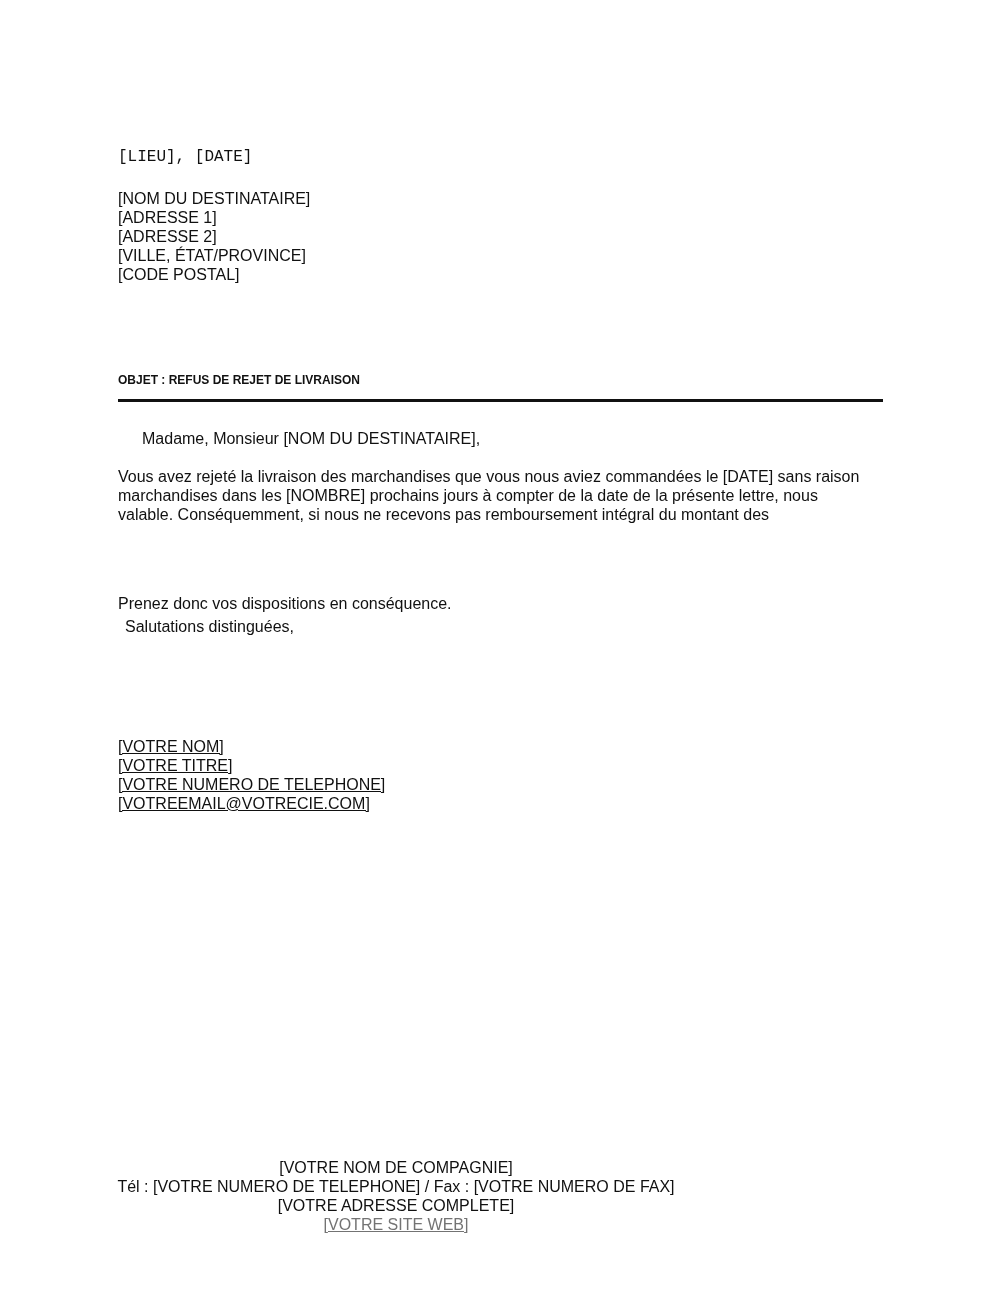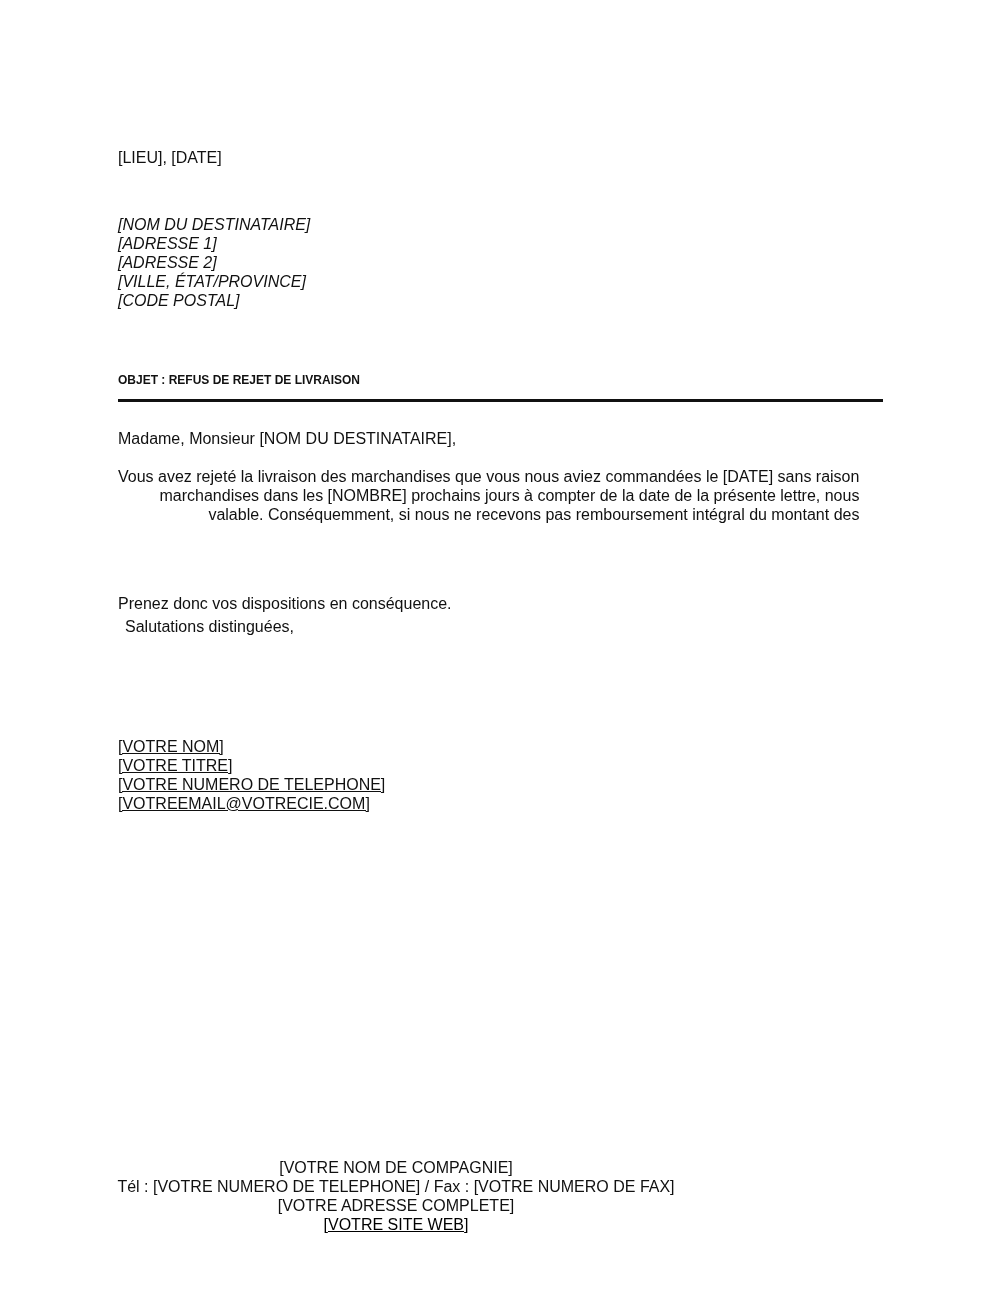--- a/index.html
+++ b/index.html
@@ -4,41 +4,41 @@
   <style>
     html, body { margin: 0; padding: 0; background: #ffffff; }
     body { width: 1000px; height: 1290px; position: relative; overflow: hidden;
       font-family: "Liberation Sans", sans-serif; color: #111111; font-size: 16px; }
     .line { position: absolute; left: 118px; white-space: nowrap; line-height: 19px; }
     .block { position: absolute; left: 118px; line-height: 19px; }
     .block div { white-space: nowrap; }
     .subject { position: absolute; left: 118px; top: 373px; font-weight: bold; font-size: 12px; white-space: nowrap; }
     .rule { position: absolute; left: 118px; top: 399px; width: 765px; height: 3px; background: #111111; }
     .footer { position: absolute; left: 0; width: 792px; top: 1158px; text-align: center; line-height: 19px; }
-    .footer a { color: #000000; text-decoration: underline; }
+    .footer a { color: #737373; text-decoration: underline; }
   </style>
 </head>
 <body>
 
-<div class="line" style="top:148px;">[LIEU], [DATE]</div>
+<div class="line" style="top:148px;font-family:Liberation Mono, monospace;">[LIEU], [DATE]</div>
 
-<div class="block" style="top:215px;font-style:italic;">
+<div class="block" style="top:189px;">
   <div>[NOM DU DESTINATAIRE]</div>
   <div>[ADRESSE 1]</div>
   <div>[ADRESSE 2]</div>
   <div>[VILLE, ÉTAT/PROVINCE]</div>
   <div>[CODE POSTAL]</div>
 </div>
 
 <div class="subject">OBJET : REFUS DE REJET DE LIVRAISON</div>
 <div class="rule"></div>
 
-<div class="line" style="top:429px;">Madame, Monsieur [NOM DU DESTINATAIRE],</div>
+<div class="line" style="top:429px;margin-left:24px;">Madame, Monsieur [NOM DU DESTINATAIRE],</div>
 
-<div class="block" style="top:467px;text-align:right;">
+<div class="block" style="top:467px;">
   <div>Vous avez rejeté la livraison des marchandises que vous nous aviez commandées le [DATE] sans raison</div>
   <div>marchandises dans les [NOMBRE] prochains jours à compter de la date de la présente lettre, nous</div>
   <div>valable. Conséquemment, si nous ne recevons pas remboursement intégral du montant des</div>
 </div>
 
 <div class="line" style="top:594px;">Prenez donc vos dispositions en conséquence.</div>
 
 <div class="line" style="top:617px;margin-left:7px;">Salutations distinguées,</div>
 
 <div class="block" style="top:737px;text-decoration:underline;">

